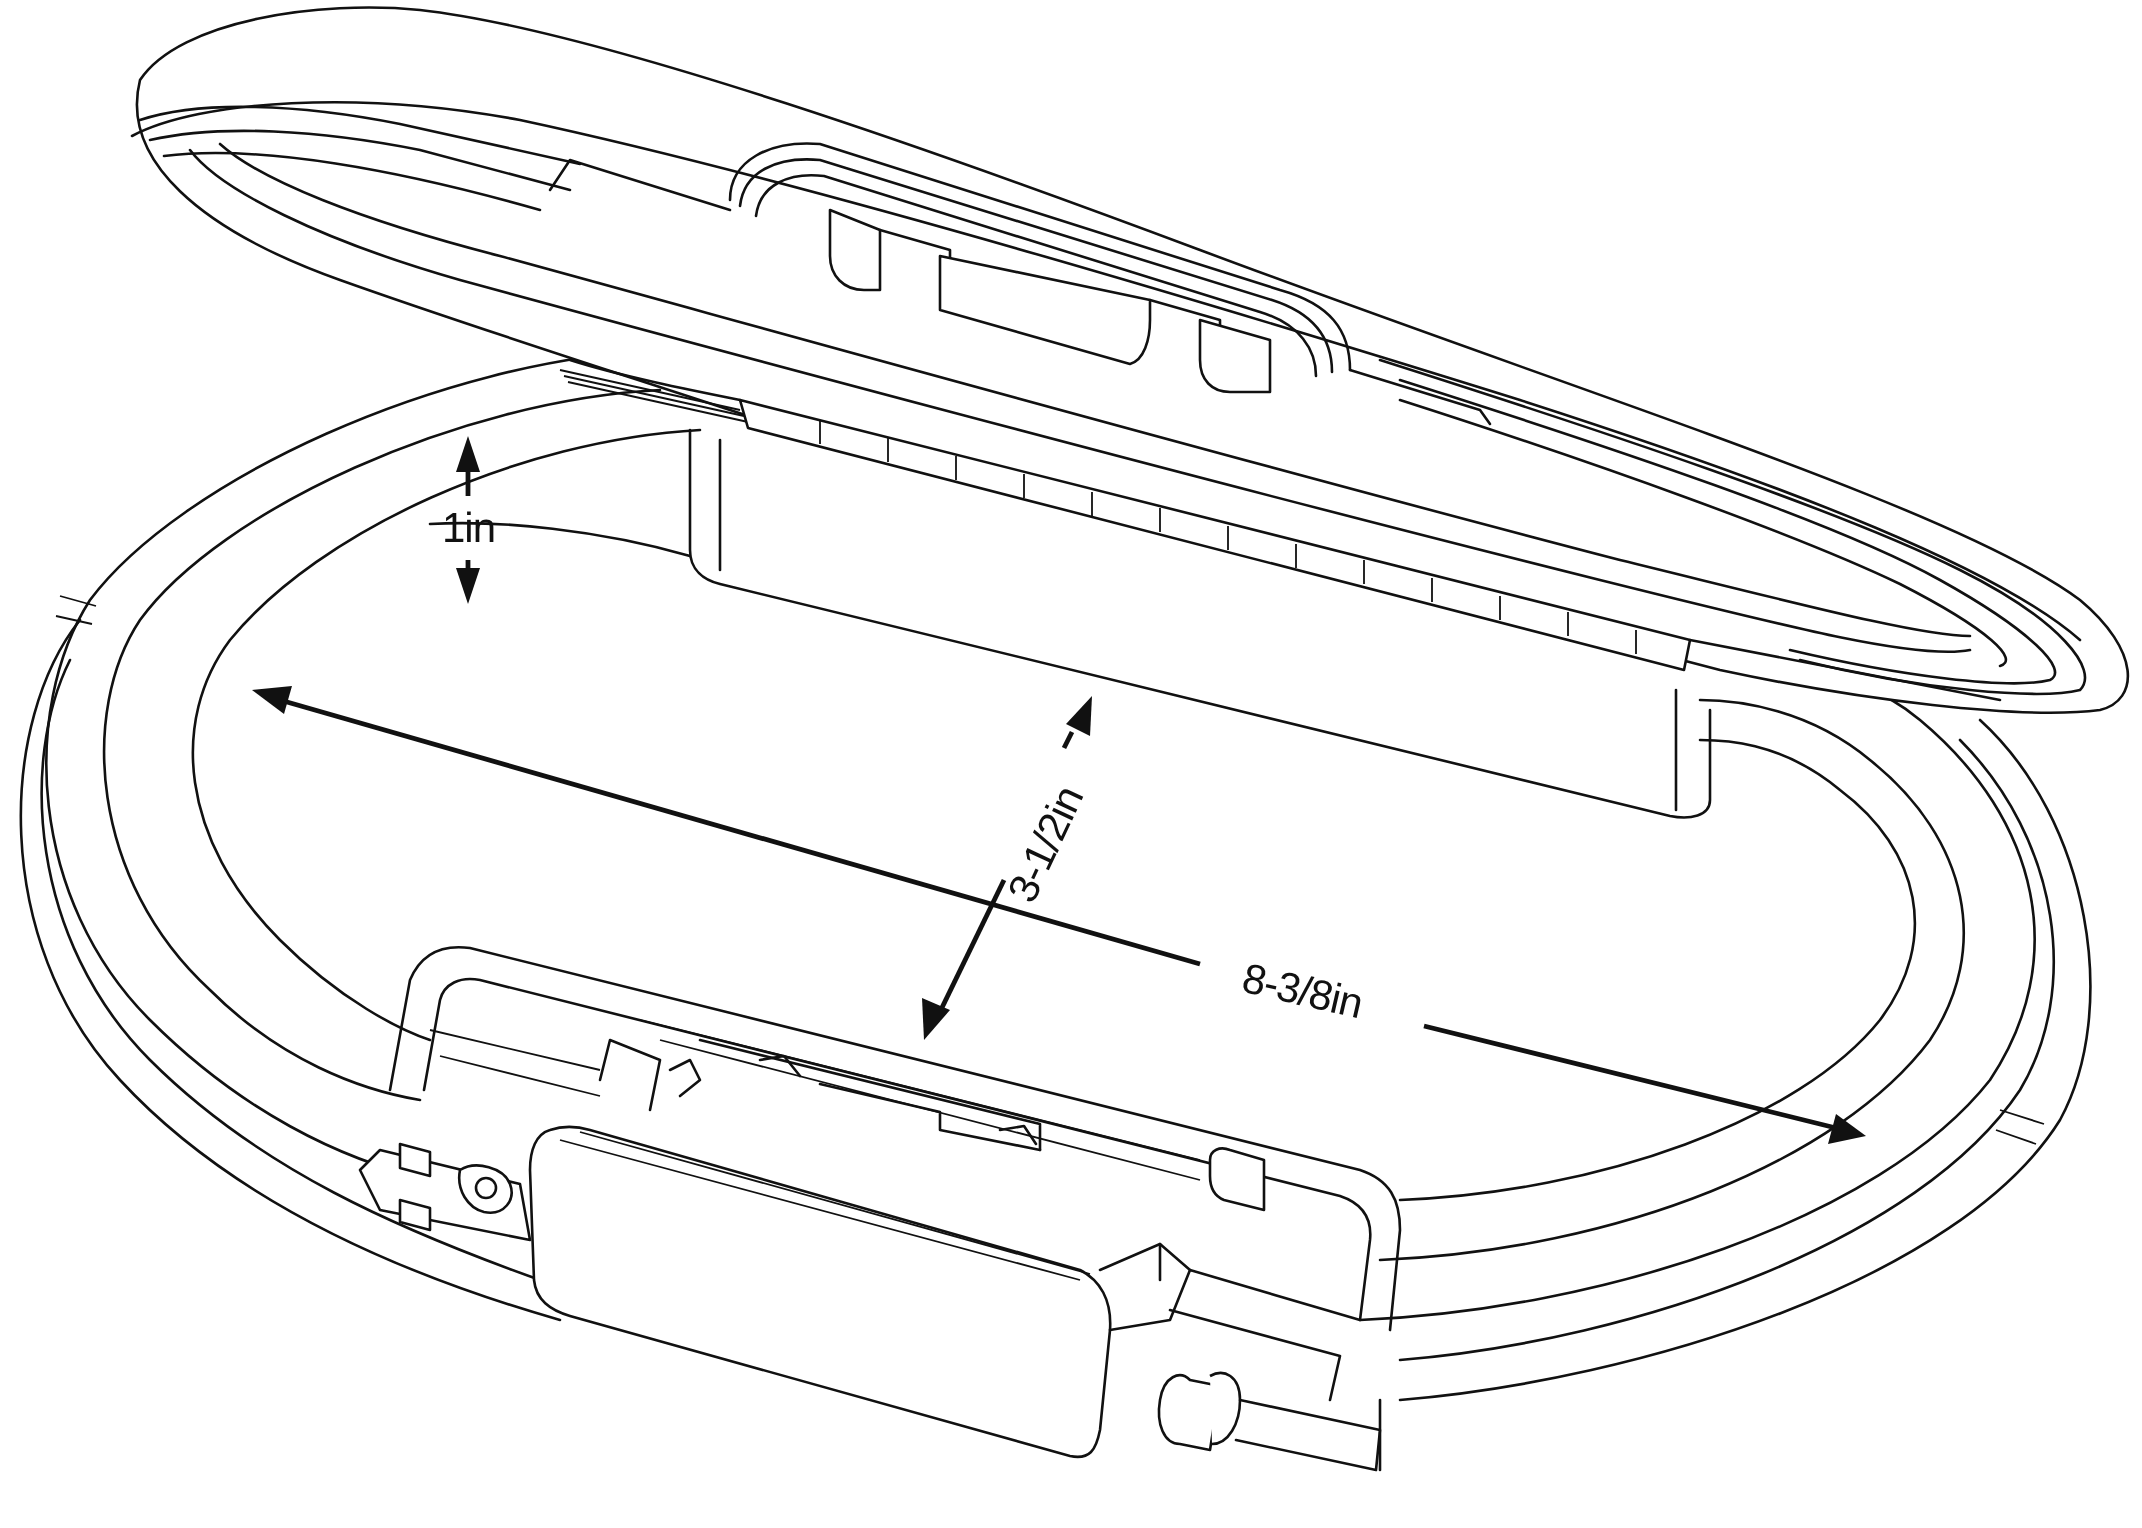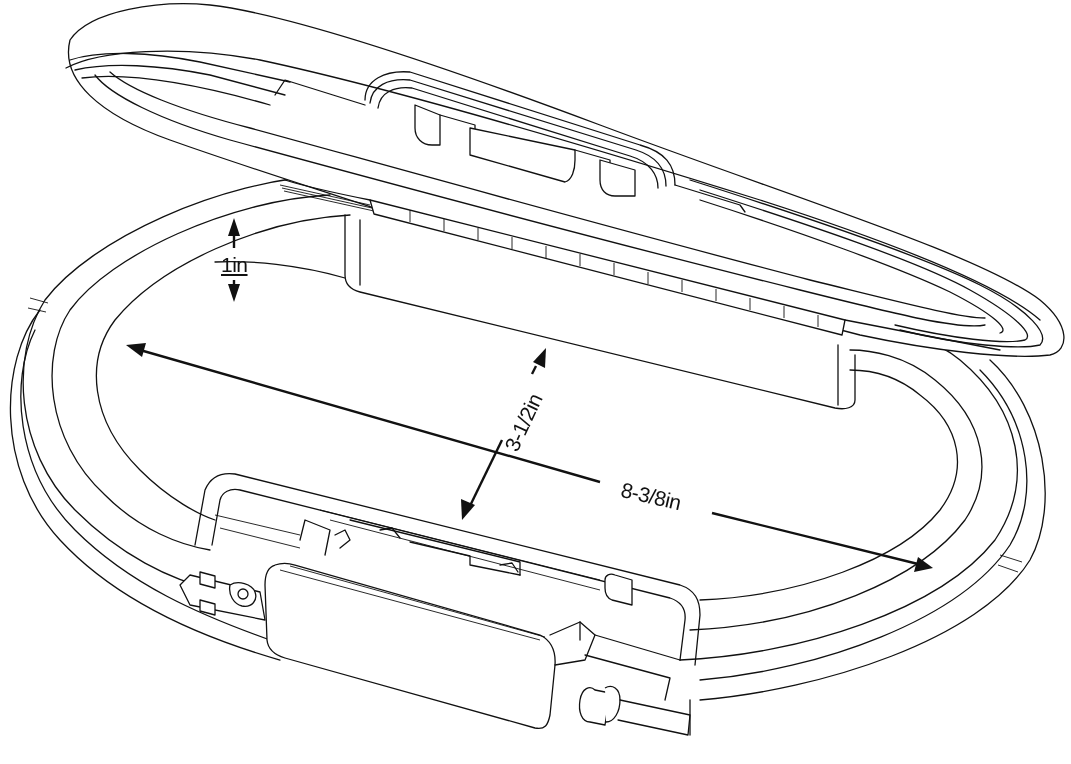--- a/index.html
+++ b/index.html
@@ -132,15 +132,15 @@
   </g>
 
   <g>
     <line class="dim" x1="140" y1="350" x2="600" y2="482"></line>
     <polygon class="arrow" points="126,345 146,343 142,357"></polygon>
     <line class="dim" x1="712" y1="513" x2="918" y2="564"></line>
     <polygon class="arrow" points="933,568 914,572 918,557"></polygon>
   </g>
 </svg>
 
-<div class="label" style="left:221px; top:253px;text-decoration:underline;">1in</div>
+<div class="label" style="left:221px; top:253px;">1in</div>
 <div class="label" style="left:500px; top:445px; transform: rotate(-65deg);">3-1/2in</div>
 <div class="label" style="left:624px; top:478px; transform: rotate(13deg);">8-3/8in</div>
 
 </body></html>

